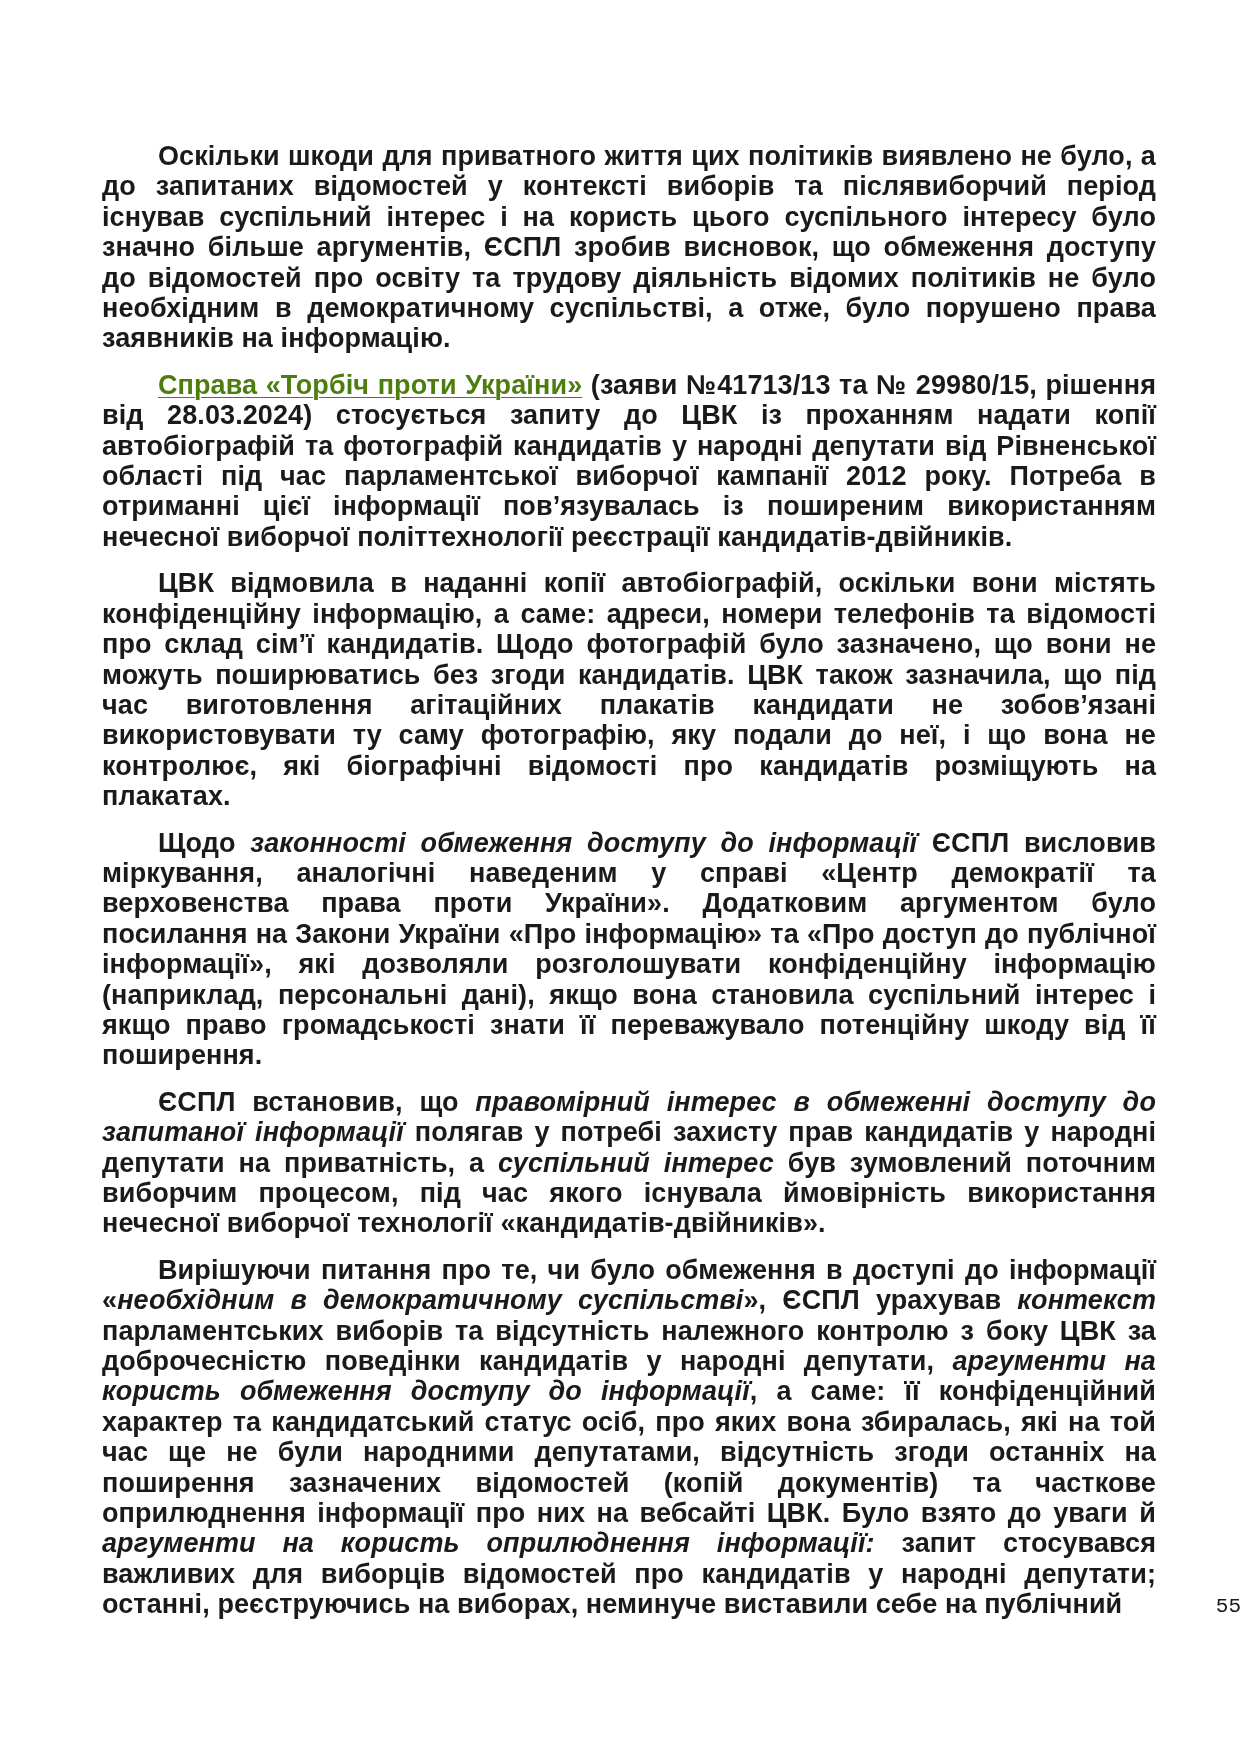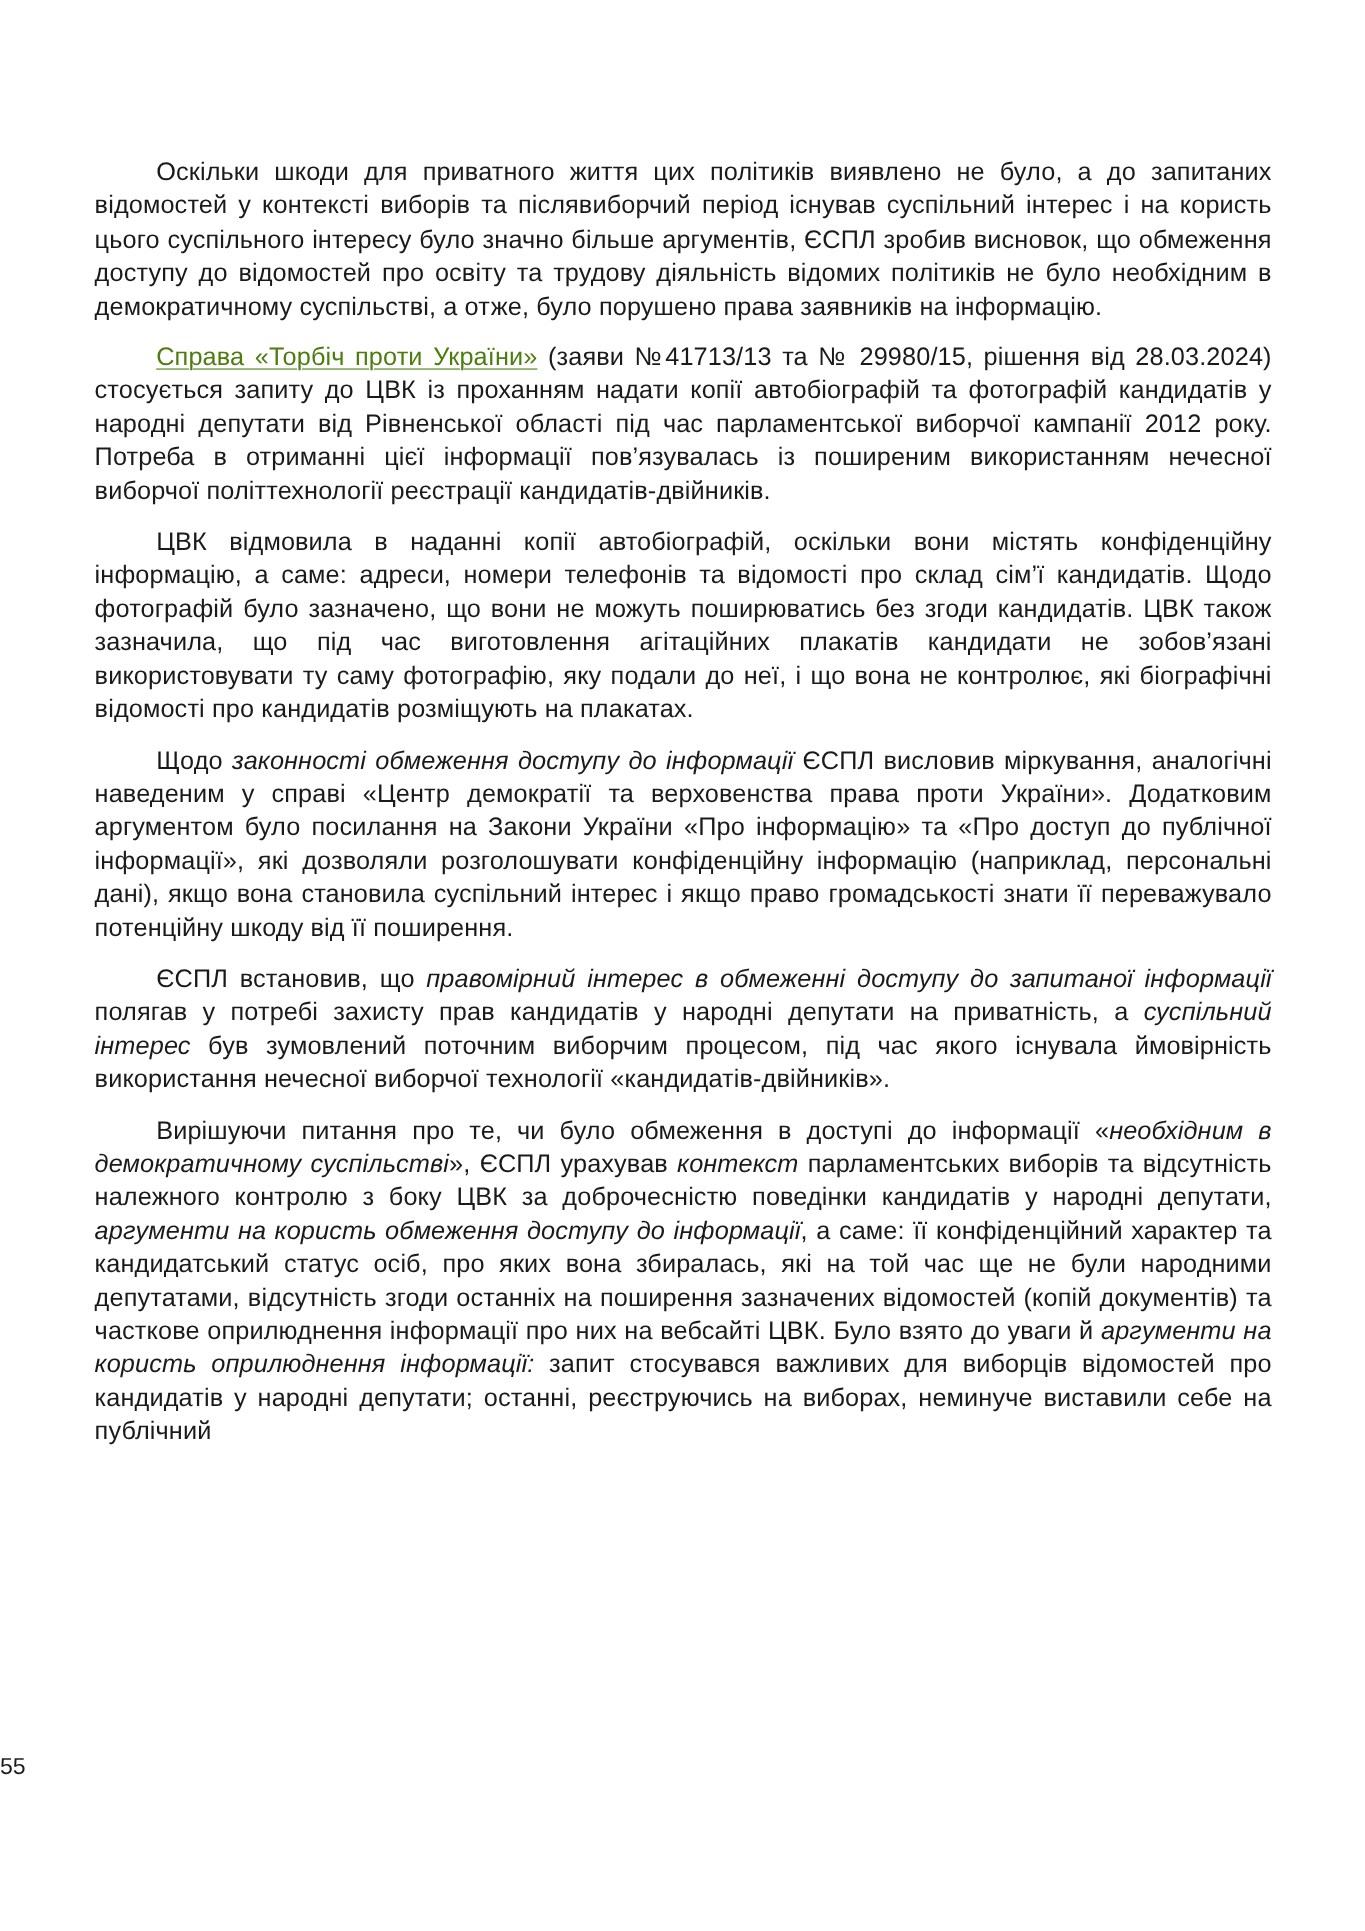--- a/index.html
+++ b/index.html
@@ -15,43 +15,44 @@
       font-family: "Liberation Sans", "DejaVu Sans", sans-serif;
       color: #1a1a1a;
     }
     .page {
       position: absolute;
       left: 86px;
       top: 141px;
       width: 1070px;
     }
     p.para {
-      margin: 0 0 16px 0;
-      font-size: 23px;
+      margin: 0 0 16px 16px;
+      font-size: 27px;
       line-height: 30.4px;
       text-align: justify;
       text-indent: 56px;
       letter-spacing: 0.1px;
-      font-weight: 400;
+      font-weight: 700;
     }
     .seg-italic { font-style: italic; }
     a.case-link {
       color: #4d7c0f;
       text-decoration: underline;
       text-decoration-thickness: 1px;
       text-underline-offset: 3px;
     }
     .page-number {
       position: absolute;
       left: 0;
       width: 1241px;
       top: 1595px;
-      text-align: left;
+      text-align: right;
       font-size: 21px;
       color: #1a1a1a;
+      font-family: Liberation Mono, monospace;
     }
   </style>
 </head>
 <body>
 
 <div class="page">
   <p class="para"><span>Оскільки шкоди для приватного життя цих політиків виявлено не було, а до запитаних відомостей у контексті виборів та післявиборчий період існував суспільний інтерес і на користь цього суспільного інтересу було значно більше аргументів, ЄСПЛ зробив висновок, що обмеження доступу до відомостей про освіту та трудову діяльність відомих політиків не було необхідним в демократичному суспільстві, а отже, було порушено права заявників на інформацію.</span></p>
   <p class="para"><a class="case-link" href="#">Справа «Торбіч проти України»</a><span> (заяви №41713/13 та № 29980/15, рішення від 28.03.2024) стосується запиту до ЦВК із проханням надати копії автобіографій та фотографій кандидатів у народні депутати від Рівненської області під час парламентської виборчої кампанії 2012 року. Потреба в отриманні цієї інформації пов’язувалась із поширеним використанням нечесної виборчої політтехнології реєстрації кандидатів-двійників.</span></p>
   <p class="para"><span>ЦВК відмовила в наданні копії автобіографій, оскільки вони містять конфіденційну інформацію, а саме: адреси, номери телефонів та відомості про склад сім’ї кандидатів. Щодо фотографій було зазначено, що вони не можуть поширюватись без згоди кандидатів. ЦВК також зазначила, що під час виготовлення агітаційних плакатів кандидати не зобов’язані використовувати ту саму фотографію, яку подали до неї, і що вона не контролює, які біографічні відомості про кандидатів розміщують на плакатах.</span></p>
   <p class="para"><span>Щодо </span><span class="seg-italic">законності обмеження доступу до інформації</span><span> ЄСПЛ висловив міркування, аналогічні наведеним у справі «Центр демократії та верховенства права проти України». Додатковим аргументом було посилання на Закони України «Про інформацію» та «Про доступ до публічної інформації», які дозволяли розголошувати конфіденційну інформацію (наприклад, персональні дані), якщо вона становила суспільний інтерес і якщо право громадськості знати її переважувало потенційну шкоду від її поширення.</span></p>

